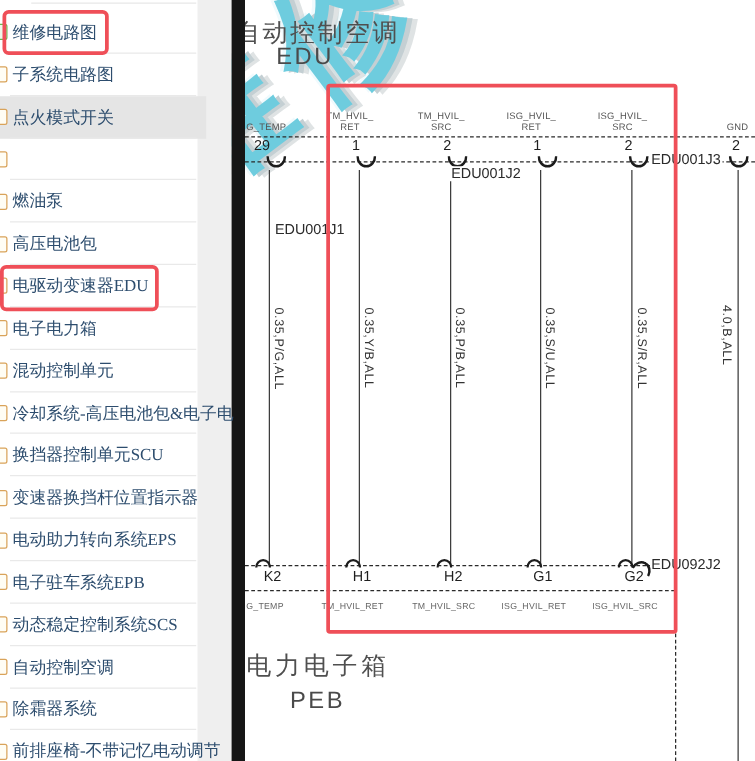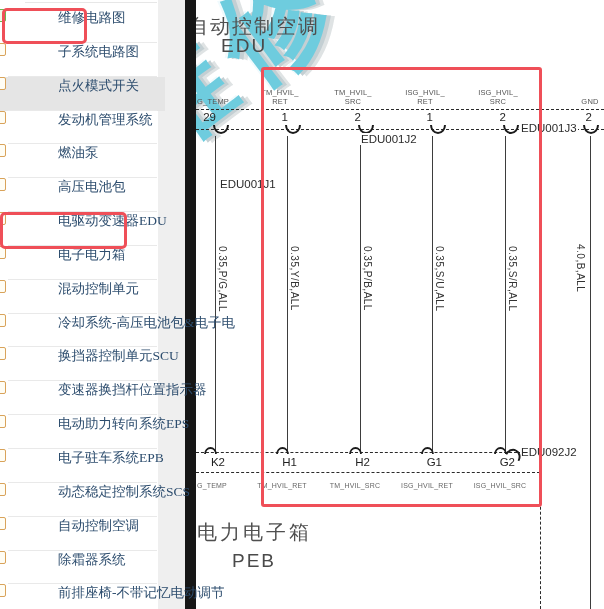--- a/index.html
+++ b/index.html
@@ -6,23 +6,23 @@
   body{
     position:relative;width:604px;height:609px;overflow:hidden;
     background:#ffffff;font-family:"Liberation Sans",sans-serif;
   }
   
   .sidebar{position:absolute;left:0;top:0;width:185px;height:609px;background:#ffffff;z-index:50;}
   .gutter{position:absolute;left:158px;top:0;width:27px;height:609px;background:#efefef;}
   .top-sep{position:absolute;left:25px;top:2px;width:132px;height:0;border-top:1px solid #e7e7e7;}
   .side-list{position:absolute;left:0;top:9px;width:185px;}
   .side-item{
-    position:relative;height:33.85px;width:165px;display:flex;align-items:flex-start;
+    position:relative;height:33.85px;width:165px;display:flex;align-items:center;
     font-family:"Liberation Serif","DejaVu Serif",serif;
-    font-size:13.5px;color:#2d4d6e;white-space:nowrap;gap:48px;
+    font-size:13.5px;color:#2d4d6e;white-space:nowrap;
   }
   .side-item:after{content:"";position:absolute;left:8px;right:8px;bottom:0;border-bottom:1px solid #e9e9e9;}
   .side-item.active{background:#e5e5e5;}
   .doc-icon{
     flex:0 0 auto;width:11px;height:13px;margin-left:-5px;margin-right:4px;
     border:1.5px solid #d9a35a;border-radius:2px;background:#fffdf4;box-sizing:border-box;
   }
   .doc-icon.green{border-color:#69b94d;background:#eef9e8;}
   .side-label{overflow:visible;}
   
@@ -239,21 +239,20 @@
     <div class="side-item">
         <span class="doc-icon"></span>
         <span class="side-label">子系统电路图</span>
       </div>
     <div class="side-item active">
         <span class="doc-icon"></span>
         <span class="side-label">点火模式开关</span>
       </div>
     <div class="side-item">
         <span class="doc-icon"></span>
-        <span class="side-label">发动机管理系统</span>
       </div>
     <div class="side-item">
         <span class="doc-icon"></span>
         <span class="side-label">燃油泵</span>
       </div>
     <div class="side-item">
         <span class="doc-icon"></span>
         <span class="side-label">高压电池包</span>
       </div>
     <div class="side-item">

